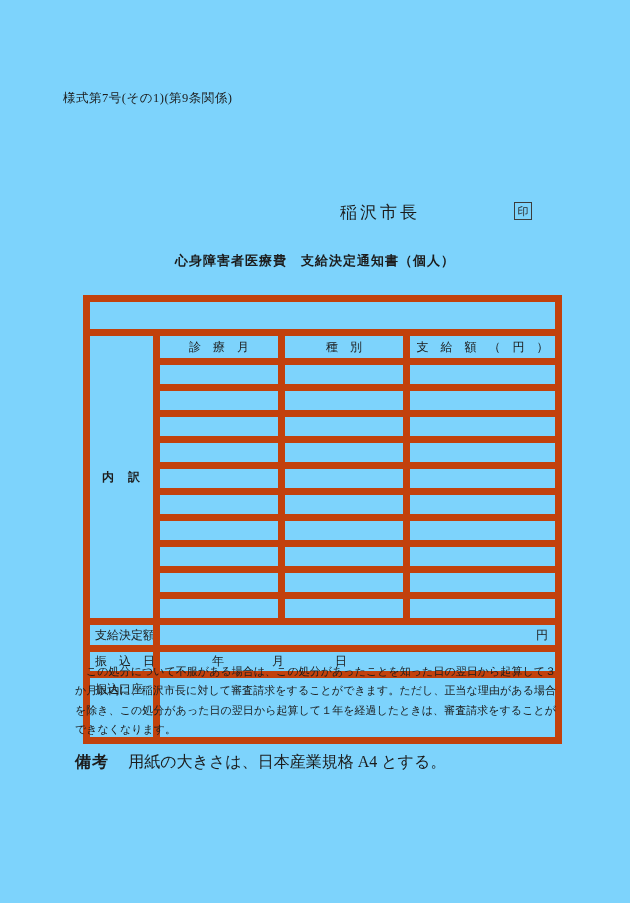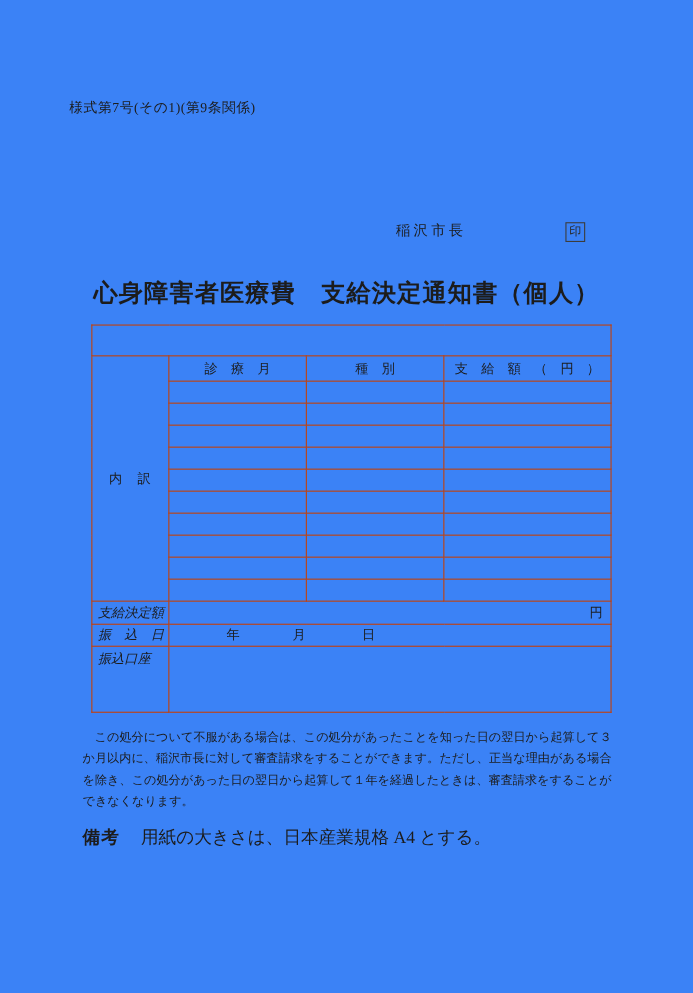--- a/index.html
+++ b/index.html
@@ -6,37 +6,37 @@
     margin: 0;
     padding: 0;
     background: #e8e8e8;
     font-family: "Liberation Serif", "DejaVu Serif", serif;
   }
   .page {
     position: relative;
     width: 630px;
     height: 903px;
     margin: 0 auto;
-    background: #3b82f6;
+    background: #7dd3fc;
     color: #1c1c1c;
     overflow: hidden;
   }
   .form-number {
     position: absolute;
     left: 63px;
     top: 90px;
     font-size: 12.5px;
     letter-spacing: 0.5px;
     white-space: nowrap;
   }
   .addressee {
     position: absolute;
-    left: 360px;
+    left: 340px;
     top: 201px;
-    font-size: 13px;
+    font-size: 17px;
     letter-spacing: 3px;
     white-space: nowrap;
   }
   .seal-box {
     position: absolute;
     left: 514px;
     top: 202px;
     width: 16px;
     height: 16px;
     border: 1px solid #3c3c3c;
@@ -45,55 +45,55 @@
     text-align: center;
     color: #2a2a2a;
   }
   .doc-title {
     position: absolute;
     left: 0;
     top: 252px;
     width: 100%;
     margin: 0;
     text-align: center;
-    font-size: 22px;
+    font-size: 13px;
     font-weight: 600;
     letter-spacing: 1px;
     white-space: nowrap;
   }
   table.main-table {
     position: absolute;
     left: 83px;
     top: 295px;
     width: 472px;
     border-collapse: collapse;
     table-layout: fixed;
     font-size: 12px;
   }
   table.main-table td {
-    border: 1px solid #c2410c;
+    border: 7px solid #c2410c;
     padding: 0;
     overflow: hidden;
   }
   .row-top td     { height: 27px; }
   .row-head td    { height: 22px; text-align: center; }
   .data-row td    { height: 19px; }
   .row-decision td{ height: 20px; }
   .row-date td    { height: 19px; }
   .row-account td { height: 56px; }
   .breakdown-cell {
     text-align: center;
     vertical-align: middle;
     letter-spacing: 1px;
+    font-weight: bold;
   }
   .label-cell {
     padding-left: 5px !important;
     vertical-align: middle;
     white-space: nowrap;
-    font-style: italic;
   }
   .label-cell.top { vertical-align: top; padding-top: 3px !important; }
   .yen-cell {
     text-align: right;
     padding-right: 7px !important;
     vertical-align: middle;
   }
   .date-cell { vertical-align: middle; }
   .date-cell span { display: inline-block; }
   .date-year  { margin-left: 52px; }

